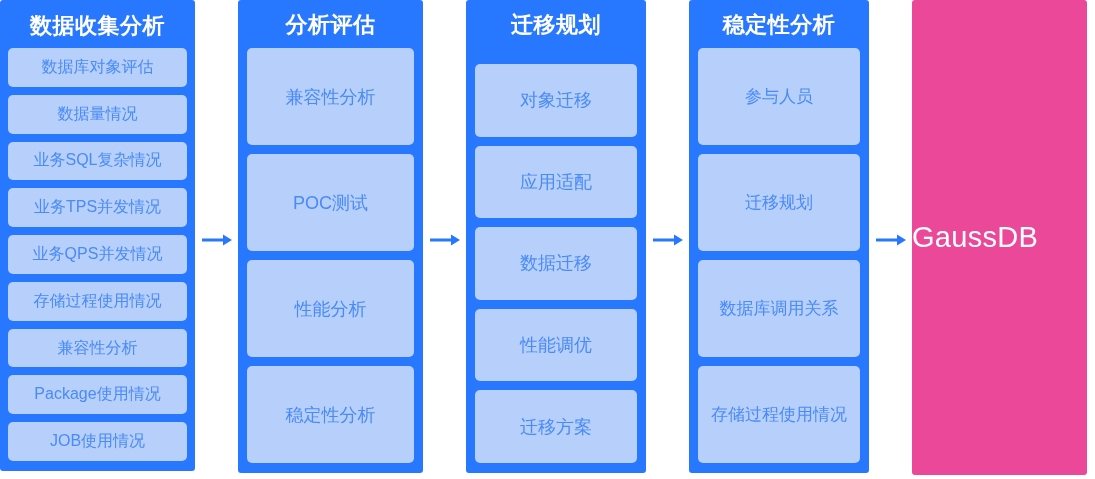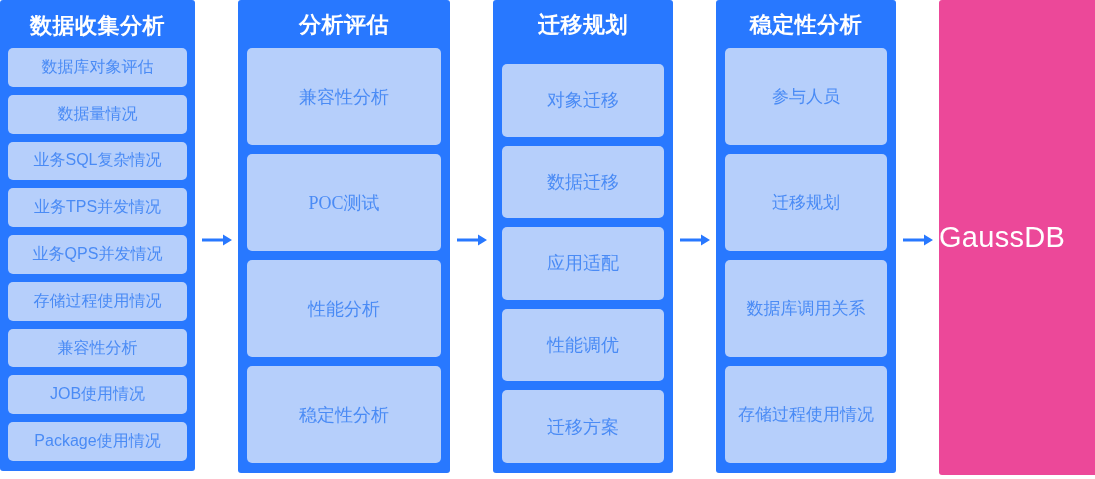--- a/index.html
+++ b/index.html
@@ -58,21 +58,21 @@
   }
 
   
   
   .col1 { width: 195px; height: 471px; padding: 10px 8px 10px 8px; margin-right: 0; }
   .col1 .stage-title { font-size: 22px; padding: 5px 0 11px 0; }
   .col1 .items { gap: 8px; }
   .col1 .item { font-size: 16px; min-height: 32px; }
 
   
-  .col2 { width: 212px; height: 473px; padding: 10px 9px; font-family: Liberation Serif, serif; }
+  .col2 { width: 185px; height: 473px; padding: 10px 9px; }
   .col2 .stage-title { font-size: 22px; padding: 4px 0 12px 0; }
   .col2 .items { gap: 9px; }
   .col2 .item { font-size: 18px; }
 
   
   .col3 { width: 180px; height: 473px; padding: 10px 9px; }
   .col3 .stage-title { font-size: 22px; padding: 4px 0 28px 0; }
   .col3 .items { gap: 9px; }
   .col3 .item { font-size: 18px; }
 
@@ -119,22 +119,22 @@
   <div class="stage col1">
     <div class="stage-title">数据收集分析</div>
     <div class="items">
       <div class="item">数据库对象评估</div>
       <div class="item">数据量情况</div>
       <div class="item">业务SQL复杂情况</div>
       <div class="item">业务TPS并发情况</div>
       <div class="item">业务QPS并发情况</div>
       <div class="item">存储过程使用情况</div>
       <div class="item">兼容性分析</div>
+      <div class="item">Package使用情况</div>
       <div class="item">JOB使用情况</div>
-      <div class="item">Package使用情况</div>
     </div>
   </div>
 
   <div class="arrow">
     <span>
       <svg width="30" height="14" viewBox="0 0 30 14">
         <path d="M0 5.5 H21 V1.5 L30 7 L21 12.5 V8.5 H0 Z" fill="#2878ff"></path>
       </svg>
     </span>
   </div>
@@ -154,22 +154,22 @@
       <svg width="30" height="14" viewBox="0 0 30 14">
         <path d="M0 5.5 H21 V1.5 L30 7 L21 12.5 V8.5 H0 Z" fill="#2878ff"></path>
       </svg>
     </span>
   </div>
 
   <div class="stage col3">
     <div class="stage-title">迁移规划</div>
     <div class="items">
       <div class="item">对象迁移</div>
+      <div class="item">应用适配</div>
       <div class="item">数据迁移</div>
-      <div class="item">应用适配</div>
       <div class="item">性能调优</div>
       <div class="item">迁移方案</div>
     </div>
   </div>
 
   <div class="arrow">
     <span>
       <svg width="30" height="14" viewBox="0 0 30 14">
         <path d="M0 5.5 H21 V1.5 L30 7 L21 12.5 V8.5 H0 Z" fill="#2878ff"></path>
       </svg>

